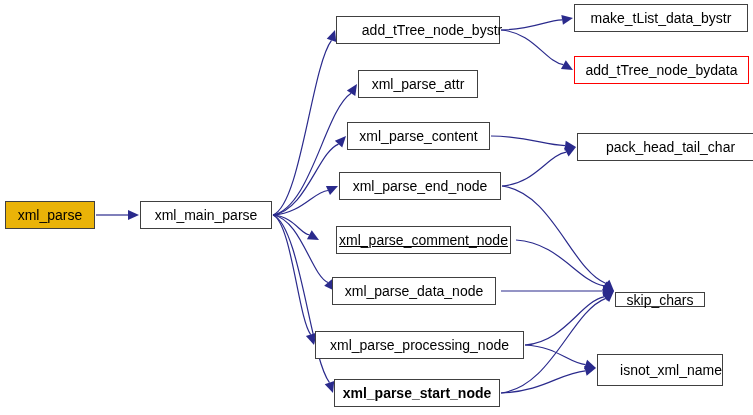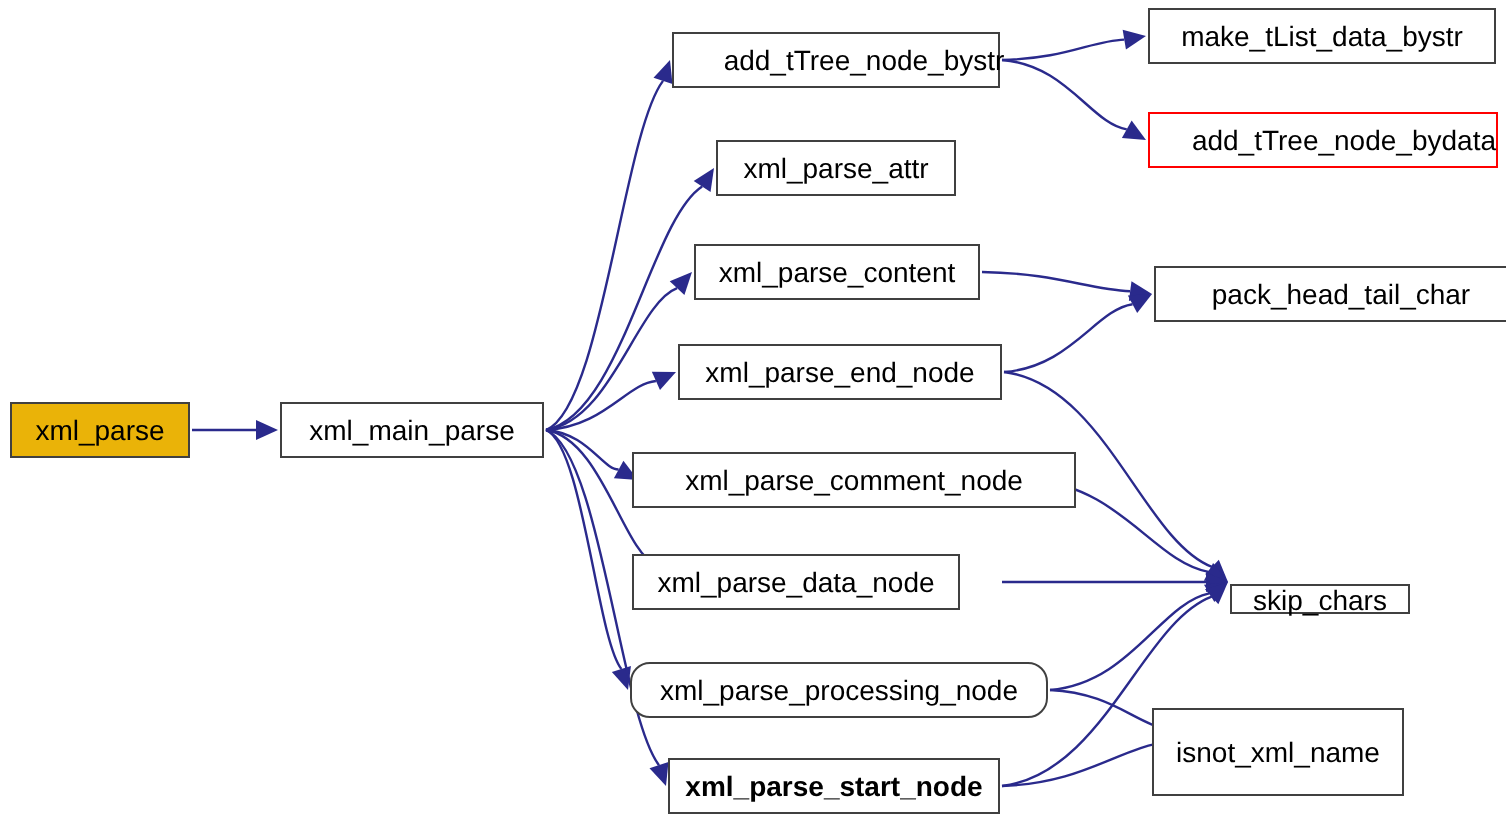--- a/index.html
+++ b/index.html
@@ -106,40 +106,40 @@
     </div>
     <div class="graph-node" style="left: 358px; top: 70px; width: 120px; height: 28px;">
       <span class="node-label">xml_parse_attr</span>
     </div>
     <div class="graph-node" style="left: 347px; top: 122px; width: 143px; height: 28px;">
       <span class="node-label">xml_parse_content</span>
     </div>
     <div class="graph-node" style="left: 339px; top: 172px; width: 162px; height: 28px;">
       <span class="node-label">xml_parse_end_node</span>
     </div>
-    <div class="graph-node" style="left: 316px; top: 226px; width: 222px; height: 28px;">
+    <div class="graph-node" style="left: 336px; top: 226px; width: 175px; height: 28px; text-decoration: underline;">
       <span class="node-label">xml_parse_comment_node</span>
     </div>
-    <div class="graph-node" style="left: 316px; top: 277px; width: 164px; height: 28px;">
+    <div class="graph-node" style="left: 332px; top: 277px; width: 164px; height: 28px;">
       <span class="node-label">xml_parse_data_node</span>
     </div>
-    <div class="graph-node" style="left: 315px; top: 331px; width: 209px; height: 28px; border-radius: 10px;">
+    <div class="graph-node" style="left: 315px; top: 331px; width: 209px; height: 28px;">
       <span class="node-label">xml_parse_processing_node</span>
     </div>
     <div class="graph-node" style="left: 334px; top: 379px; width: 166px; height: 28px; font-weight: bold;">
       <span class="node-label">xml_parse_start_node</span>
     </div>
     <div class="graph-node" style="left: 574px; top: 4px; width: 174px; height: 28px;">
       <span class="node-label">make_tList_data_bystr</span>
     </div>
-    <div class="graph-node highlight" style="left: 574px; top: 56px; width: 175px; height: 28px; justify-content: flex-end;">
+    <div class="graph-node highlight" style="left: 574px; top: 56px; width: 175px; height: 28px;">
       <span class="node-label">add_tTree_node_bydata</span>
     </div>
     <div class="graph-node" style="left: 577px; top: 133px; width: 187px; height: 28px;">
       <span class="node-label">pack_head_tail_char</span>
     </div>
     <div class="graph-node" style="left: 615px; top: 292px; width: 90px; height: 15px;">
       <span class="node-label">skip_chars</span>
     </div>
-    <div class="graph-node" style="left: 576px; top: 354px; width: 126px; height: 44px;">
+    <div class="graph-node" style="left: 597px; top: 354px; width: 126px; height: 32px; justify-content: flex-end;">
       <span class="node-label">isnot_xml_name</span>
     </div>
   </div>
 
 </body></html>

